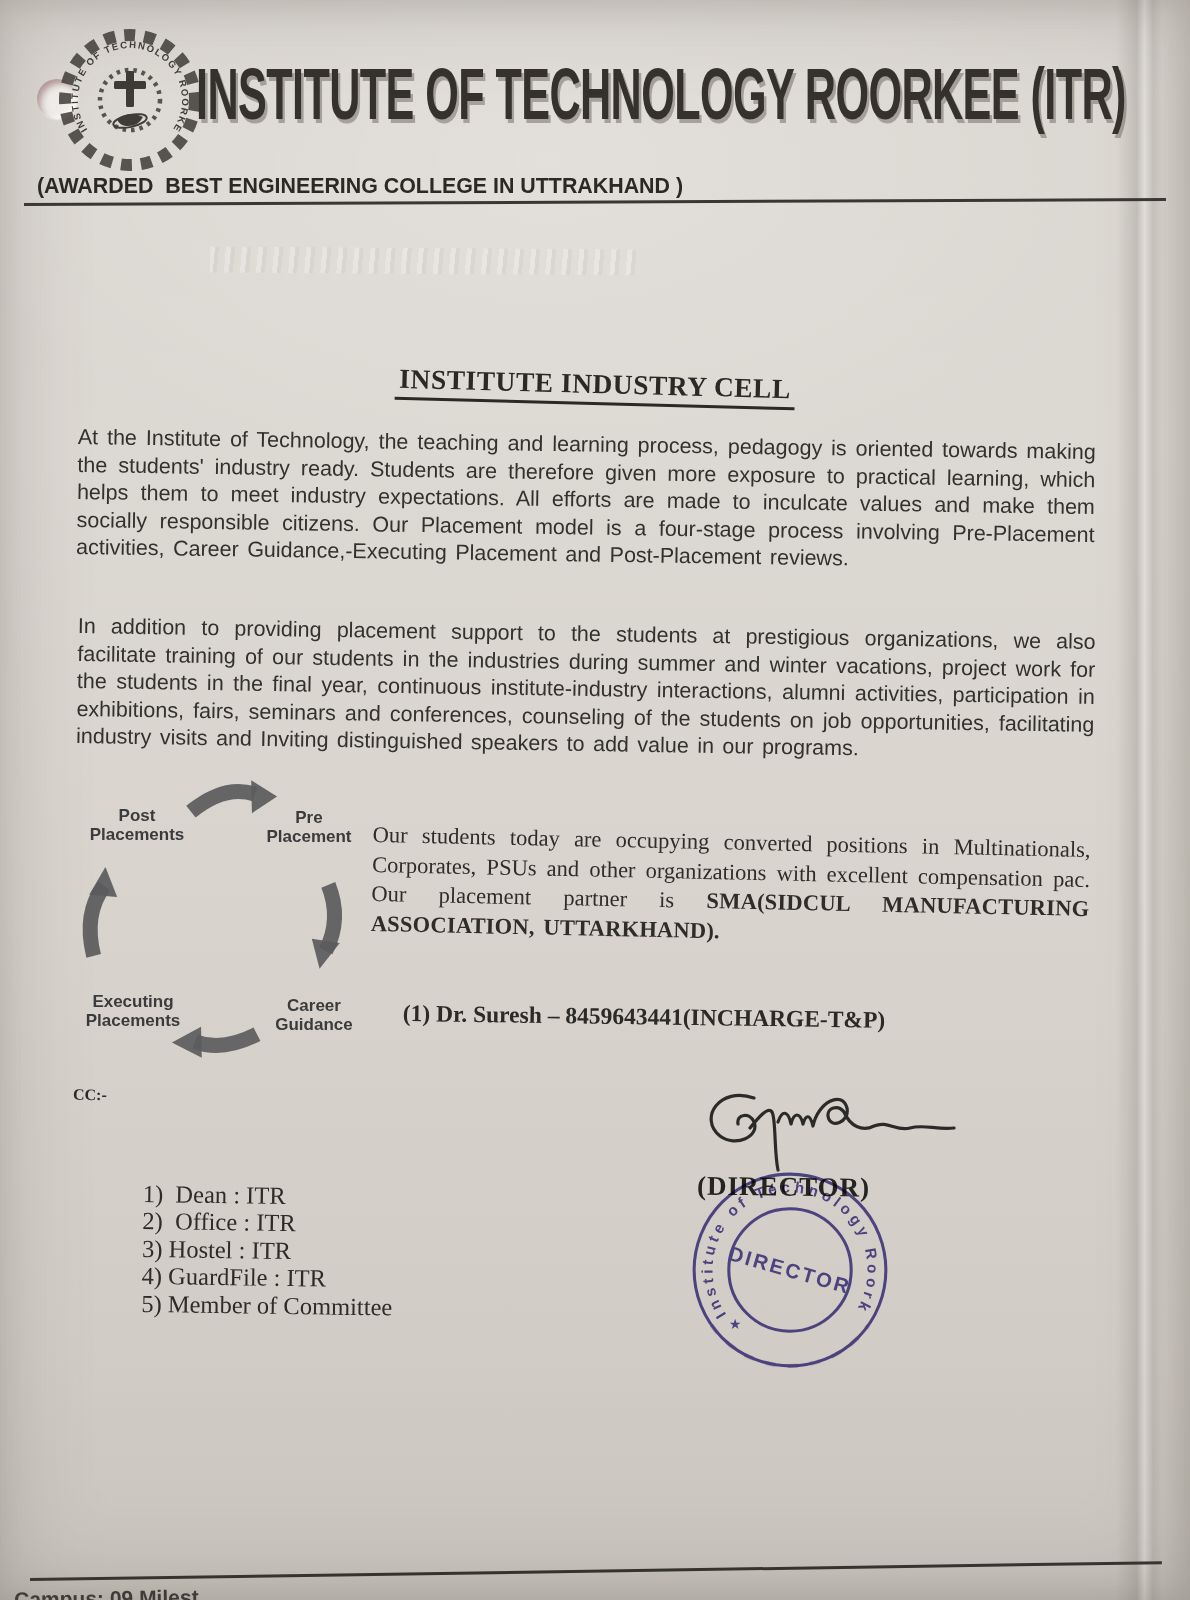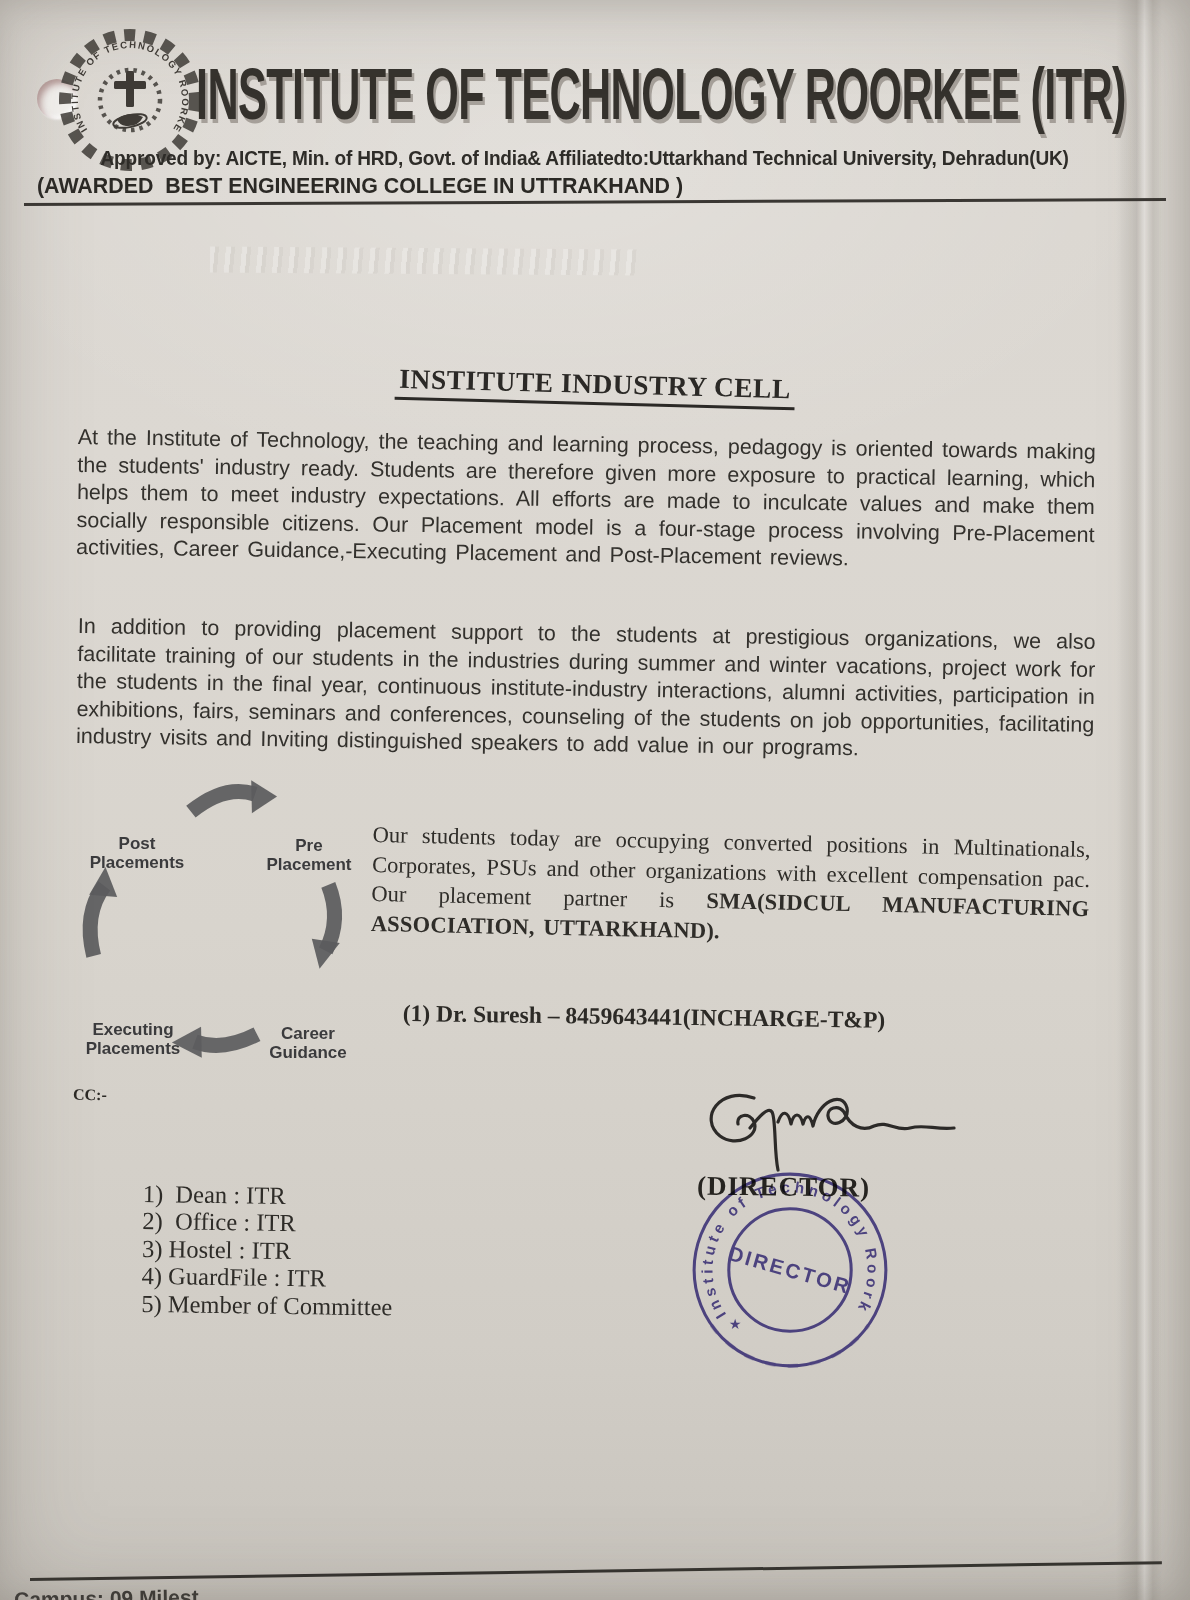--- a/index.html
+++ b/index.html
@@ -37,25 +37,25 @@
     background:repeating-linear-gradient(95deg,rgba(255,255,255,0.55) 0 5px,rgba(168,163,156,0.28) 5px 9px,transparent 9px 16px);}
   
   .section-title-row{left:0;top:368px;width:1190px;text-align:center;transform:rotate(1.5deg);}
   .section-title{display:inline-block;font-family:"Liberation Serif",serif;font-weight:bold;font-size:27.5px;letter-spacing:0.5px;
     color:#2b2926;border-bottom:3.5px solid #2b2926;padding:0 4px 2px 4px;}
   .para{font-size:21.5px;line-height:27.6px;text-align:justify;word-spacing:2.5px;color:#33312d;transform-origin:left top;}
   .p1{left:78px;top:424px;width:1018px;transform:rotate(0.85deg);}
   .p2{left:78px;top:613px;width:1018px;transform:rotate(0.9deg);}
   
   .cycle-svg{left:58px;top:772px;width:344px;height:292px;transform:rotate(0.5deg);}
-  .cycle-label{position:absolute;text-align:center;font-weight:bold;font-size:17px;line-height:19px;color:#3b3b3d;margin-top:28px;}
+  .cycle-label{position:absolute;text-align:center;font-weight:bold;font-size:17px;line-height:19px;color:#3b3b3d;}
   .lbl-post{left:72px;top:806px;width:130px;}
   .lbl-pre{left:250px;top:808px;width:118px;}
   .lbl-exec{left:66px;top:992px;width:134px;}
-  .lbl-career{left:252px;top:996px;width:112px;}
+  .lbl-career{left:258px;top:996px;width:112px;}
   .partner{left:373px;top:820px;width:718px;font-family:"Liberation Serif",serif;font-size:22.5px;line-height:29.5px;
     text-align:justify;word-spacing:3px;color:#2f2d29;transform:rotate(1.2deg);transform-origin:left top;}
   .partner b{letter-spacing:0.2px;}
   .contact{left:403px;top:1000px;width:700px;font-family:"Liberation Serif",serif;font-weight:bold;font-size:23.5px;
     color:#2c2a26;transform:rotate(0.8deg);transform-origin:left top;}
   .cc-label{left:73px;top:1086px;font-family:Liberation Serif, serif;font-weight:bold;font-size:16px;color:#2c2a26;transform:rotate(0.5deg);}
   .cc-list{left:143px;top:1180px;width:420px;font-family:"Liberation Serif",serif;font-size:24.5px;line-height:27.4px;
     color:#2e2c28;transform:rotate(0.8deg);transform-origin:left top;}
   .cc-list div{white-space:pre;}
   
@@ -88,23 +88,20 @@
       <rect x="59" y="56" width="32" height="8" rx="1.5"></rect>
     </g>
     <g>
       <path d="M 62 94 Q 75 85 88 92 Q 83 102 71 101 Q 64 100 62 94 Z" fill="#3f3b36"></path>
       <ellipse cx="75" cy="96" rx="17" ry="6" fill="none" stroke="#3f3b36" stroke-width="2" transform="rotate(-12 75 96)"></ellipse>
     </g>
   </svg>
 
   <div class="abs title-wrap">
     <span class="title-inner">INSTITUTE OF TECHNOLOGY ROORKEE (ITR)</span>
-  </div>
-  <div class="abs approval">
-    <span>Approved by: AICTE, Min. of HRD, Govt. of India&amp; Affiliatedto:Uttarkhand Technical University, Dehradun(UK)</span>
   </div>
   <div class="abs award">
     <span>(AWARDED  BEST ENGINEERING COLLEGE IN UTTRAKHAND )</span>
   </div>
   <div class="abs hrule"></div>
 
   <div class="abs impressions"></div>
 
   <div class="abs section-title-row">
     <span class="section-title">INSTITUTE INDUSTRY CELL</span>

